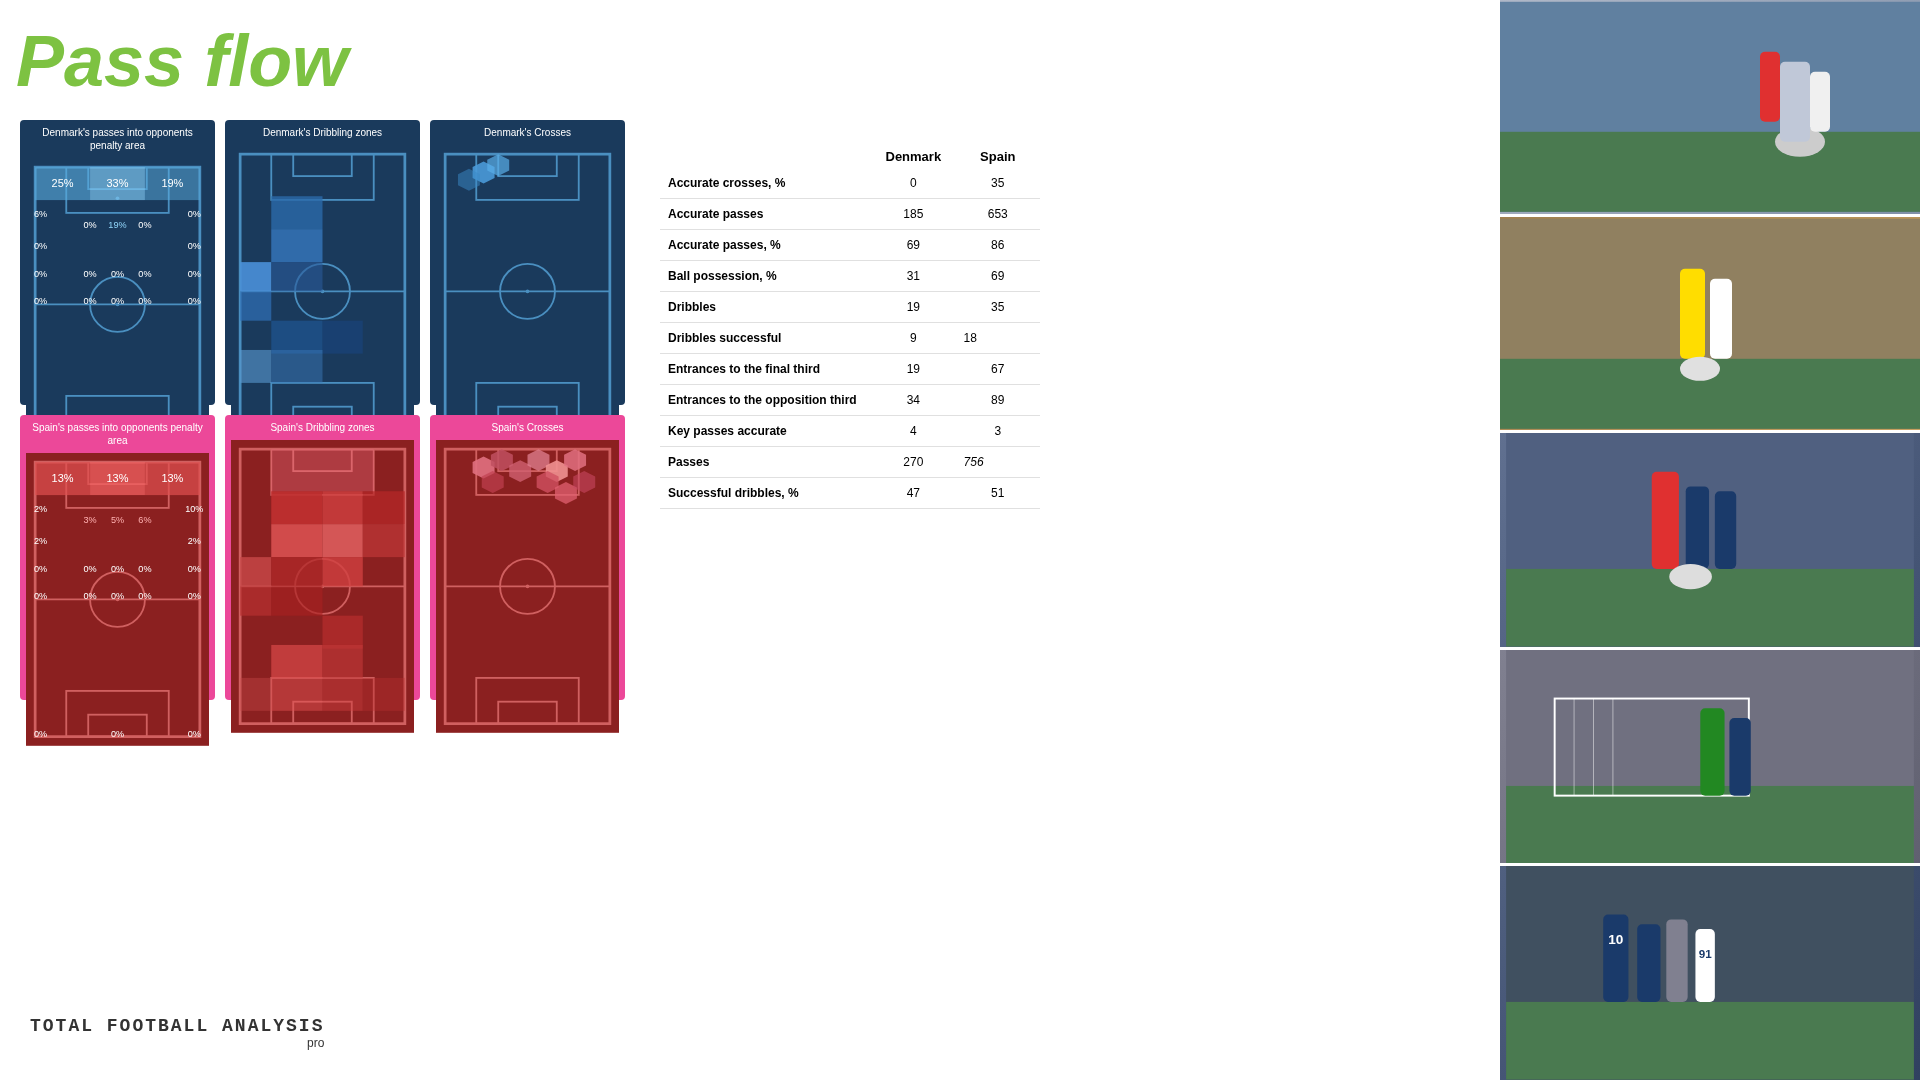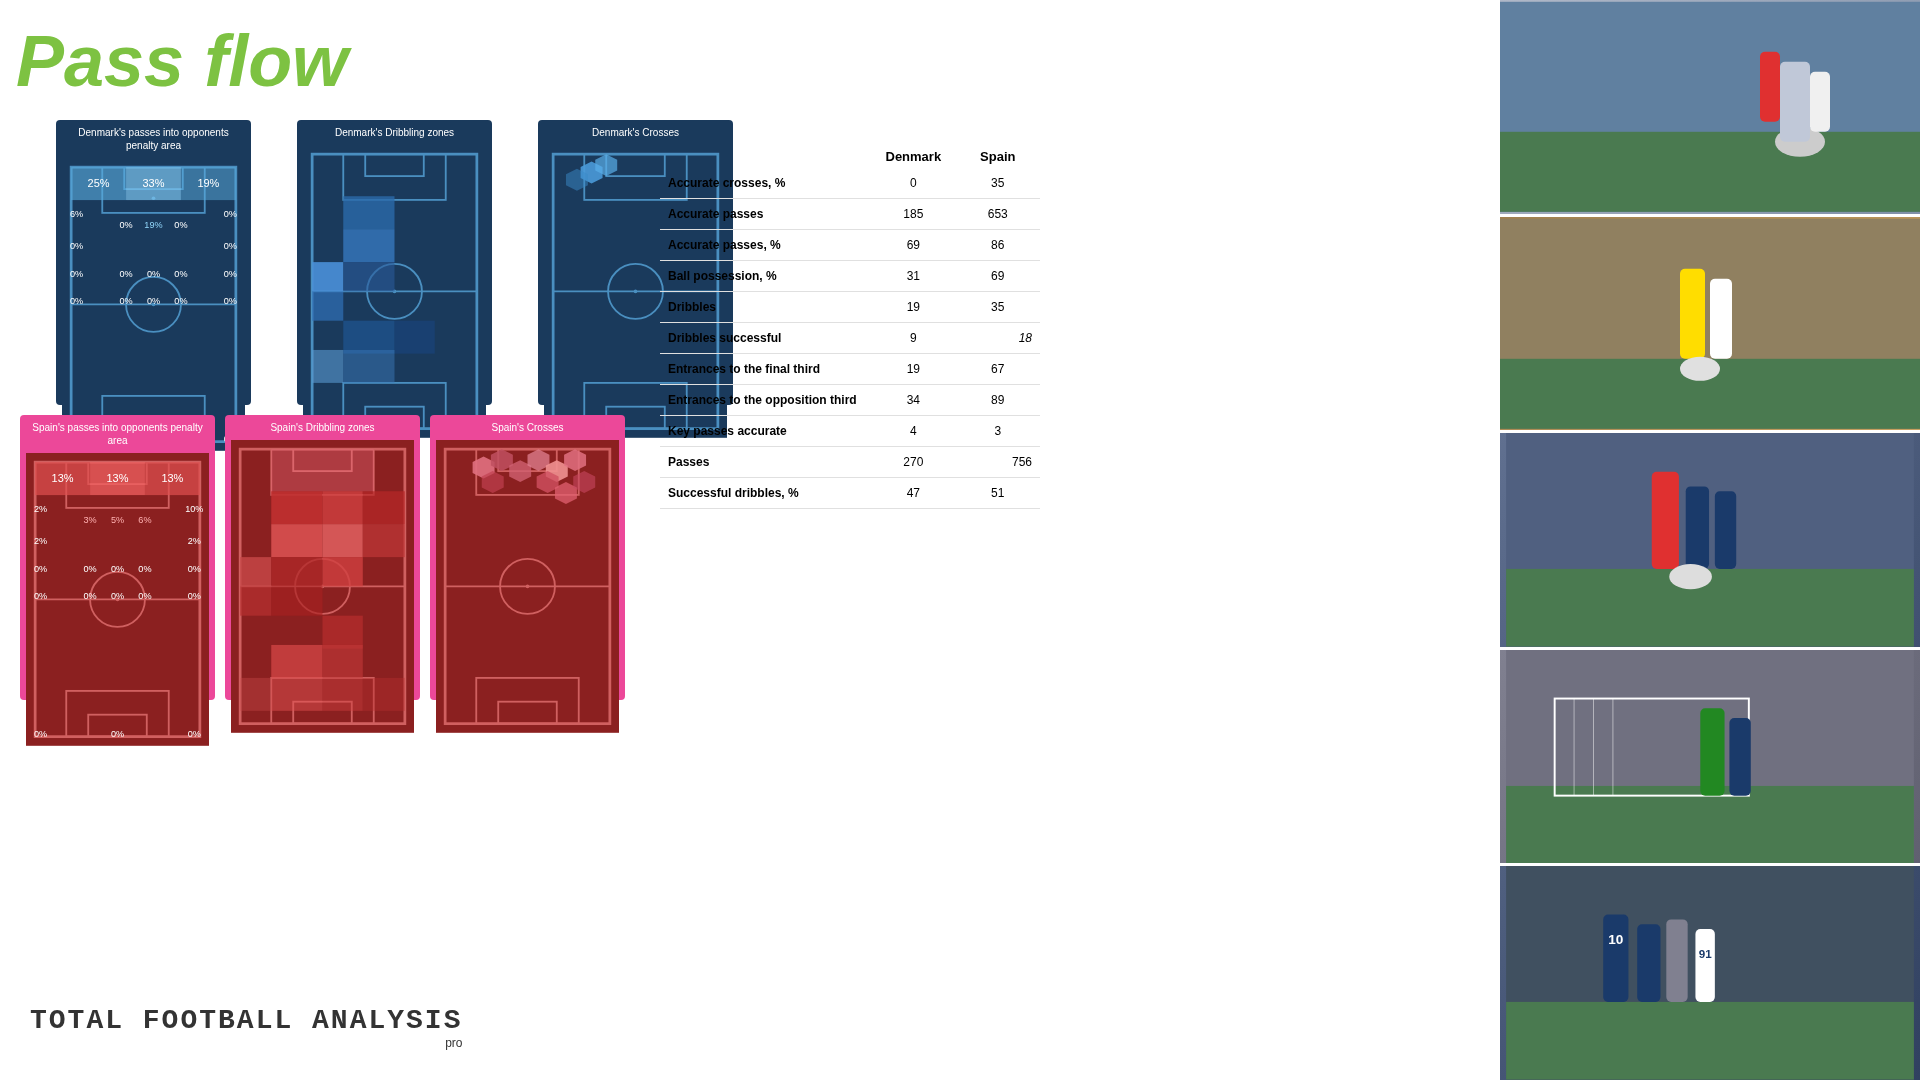--- a/index.html
+++ b/index.html
@@ -43,21 +43,20 @@
       border-radius: 4px;
       padding: 6px;
       position: relative;
       display: flex;
       flex-direction: column;
       align-items: center;
     }
 
     .map-card.denmark {
       background-color: #1a3a5c;
-      margin-left: 36px;
     }
 
     .map-card.spain {
       background-color: #ec4899;
     }
 
     .map-card-title {
       color: white;
       font-size: 10px;
       text-align: center;
@@ -126,21 +125,21 @@
 
     
     .logo-section {
       position: absolute;
       bottom: 30px;
       left: 30px;
     }
 
     .logo-text {
       font-family: 'Courier New', monospace;
-      font-size: 28px;
+      font-size: 18px;
       font-weight: 900;
       text-transform: uppercase;
       letter-spacing: 2px;
       color: #333;
       margin-top: 36px;
     }
 
     .logo-pro {
       font-size: 12px;
       color: #333;
@@ -439,41 +438,41 @@
       <td style="text-align:center;">69</td>
     </tr>
         <tr>
       <td style="font-weight:700;">Dribbles</td>
       <td style="text-align:center;">19</td>
       <td style="text-align:center;">35</td>
     </tr>
         <tr>
       <td style="font-weight:700;">Dribbles successful</td>
       <td style="text-align:center;">9</td>
-      <td style="text-align:right;font-style:italic;">18</td>
+      <td style="text-align:left;">18</td>
     </tr>
         <tr>
       <td style="font-weight:700;">Entrances to the final third</td>
       <td style="text-align:center;">19</td>
       <td style="text-align:center;">67</td>
     </tr>
         <tr>
       <td style="font-weight:700;">Entrances to the opposition third</td>
       <td style="text-align:center;">34</td>
       <td style="text-align:center;">89</td>
     </tr>
         <tr>
       <td style="font-weight:700;">Key passes accurate</td>
       <td style="text-align:center;">4</td>
       <td style="text-align:center;">3</td>
     </tr>
         <tr>
       <td style="font-weight:700;">Passes</td>
       <td style="text-align:center;">270</td>
-      <td style="text-align:right;">756</td>
+      <td style="text-align:left;font-style:italic;">756</td>
     </tr>
         <tr>
       <td style="font-weight:700;">Successful dribbles, %</td>
       <td style="text-align:center;">47</td>
       <td style="text-align:center;">51</td>
     </tr>
       </tbody>
   </table>
 </div>
 

